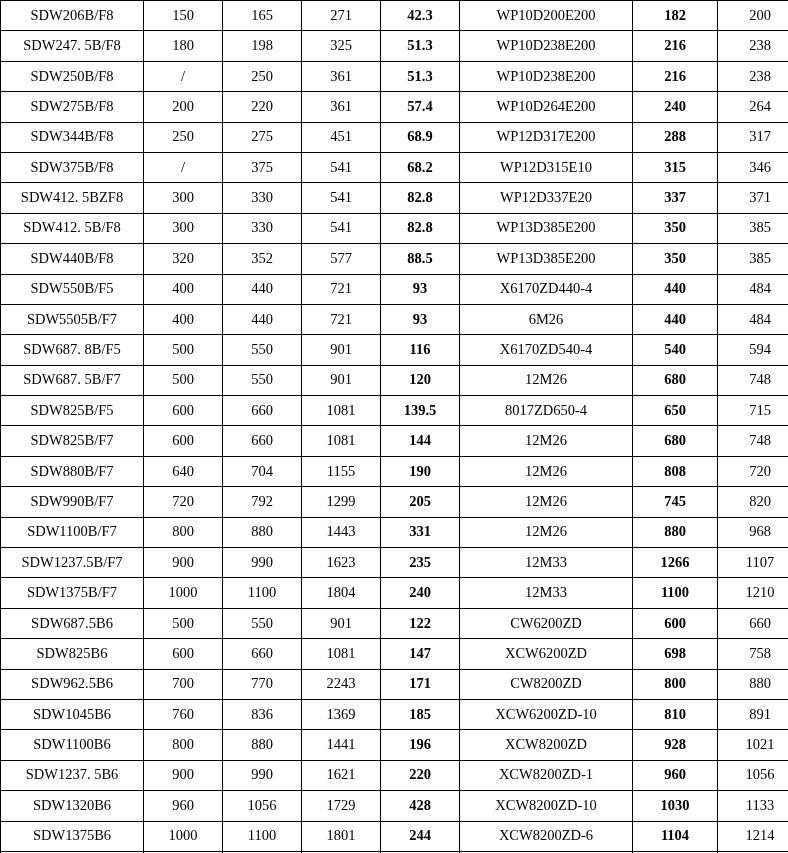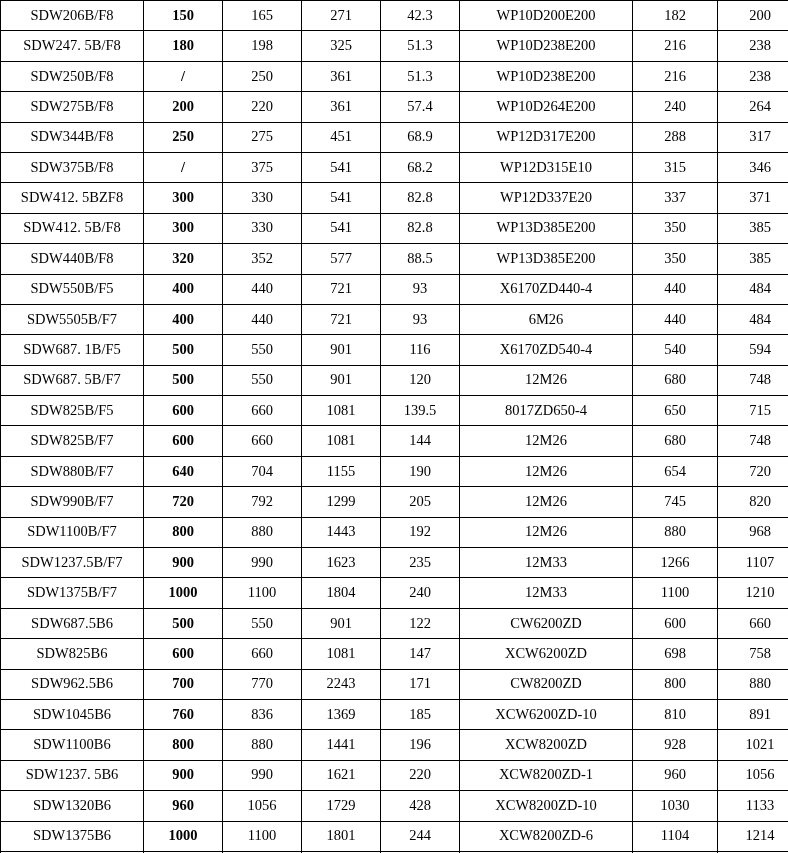--- a/index.html
+++ b/index.html
@@ -25,26 +25,26 @@
     text-align: center;
     vertical-align: middle;
     font-size: 14.5px;
     line-height: 1.1;
     height: 29.4px;
     padding: 0 2px;
     white-space: nowrap;
     overflow: hidden;
   }
   td.col-model   { width: 138px; margin-top: 43px; }
-  td.col-c1      { width: 74px; font-weight: bold; }
+  td.col-c1      { width: 74px; }
   td.col-c2      { width: 74px; margin-top: 46px; }
   td.col-c3      { width: 74px; }
-  td.col-c4      { width: 74px; }
+  td.col-c4      { width: 74px; font-weight: bold; }
   td.col-engine  { width: 168px; font-family: Liberation Serif, serif; }
-  td.col-c5      { width: 80px; }
+  td.col-c5      { width: 80px; font-weight: bold; }
   td.col-c6      { width: 80px; }
 </style>
 </head>
 <body>
 
 <table class="spec-table">
   <tbody>
       <tr>
         <td class="col-model">SDW206B/F8</td>
         <td class="col-c1">150</td>
@@ -149,21 +149,21 @@
         <td class="col-model">SDW5505B/F7</td>
         <td class="col-c1">400</td>
         <td class="col-c2">440</td>
         <td class="col-c3">721</td>
         <td class="col-c4">93</td>
         <td class="col-engine">6M26</td>
         <td class="col-c5">440</td>
         <td class="col-c6">484</td>
       </tr>
       <tr>
-        <td class="col-model">SDW687. 1B/F5</td>
+        <td class="col-model">SDW687. 8B/F5</td>
         <td class="col-c1">500</td>
         <td class="col-c2">550</td>
         <td class="col-c3">901</td>
         <td class="col-c4">116</td>
         <td class="col-engine">X6170ZD540-4</td>
         <td class="col-c5">540</td>
         <td class="col-c6">594</td>
       </tr>
       <tr>
         <td class="col-model">SDW687. 5B/F7</td>
@@ -195,39 +195,39 @@
         <td class="col-c5">680</td>
         <td class="col-c6">748</td>
       </tr>
       <tr>
         <td class="col-model">SDW880B/F7</td>
         <td class="col-c1">640</td>
         <td class="col-c2">704</td>
         <td class="col-c3">1155</td>
         <td class="col-c4">190</td>
         <td class="col-engine">12M26</td>
-        <td class="col-c5">654</td>
+        <td class="col-c5">808</td>
         <td class="col-c6">720</td>
       </tr>
       <tr>
         <td class="col-model">SDW990B/F7</td>
         <td class="col-c1">720</td>
         <td class="col-c2">792</td>
         <td class="col-c3">1299</td>
         <td class="col-c4">205</td>
         <td class="col-engine">12M26</td>
         <td class="col-c5">745</td>
         <td class="col-c6">820</td>
       </tr>
       <tr>
         <td class="col-model">SDW1100B/F7</td>
         <td class="col-c1">800</td>
         <td class="col-c2">880</td>
         <td class="col-c3">1443</td>
-        <td class="col-c4">192</td>
+        <td class="col-c4">331</td>
         <td class="col-engine">12M26</td>
         <td class="col-c5">880</td>
         <td class="col-c6">968</td>
       </tr>
       <tr>
         <td class="col-model">SDW1237.5B/F7</td>
         <td class="col-c1">900</td>
         <td class="col-c2">990</td>
         <td class="col-c3">1623</td>
         <td class="col-c4">235</td>

